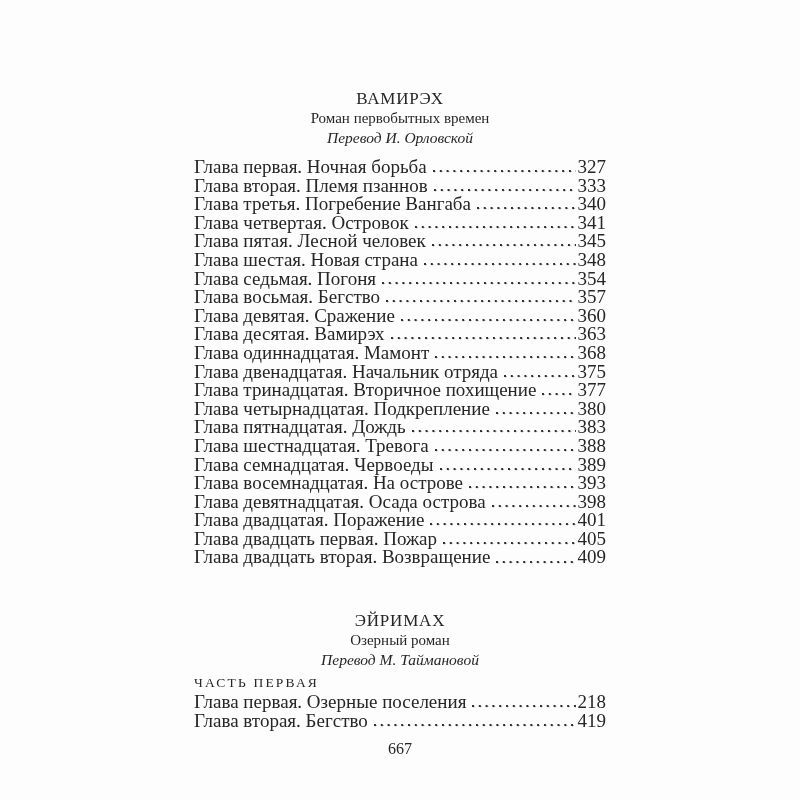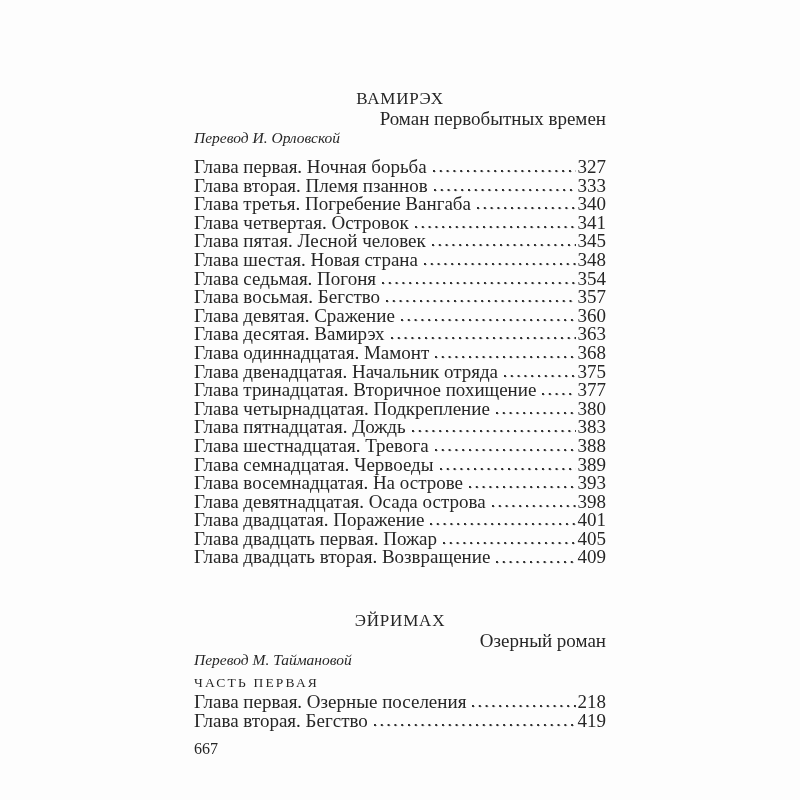--- a/index.html
+++ b/index.html
@@ -27,29 +27,29 @@
 
   .section-title {
     margin: 0;
     font-size: 17px;
     line-height: 20px;
     font-weight: 400;
     letter-spacing: 0.8px;
     text-align: center;
   }
   .section-subtitle {
-    font-size: 19px;
+    font-size: 15px;
     line-height: 19px;
-    text-align: right;
+    text-align: center;
   }
   .section-translator {
     font-size: 15.5px;
     line-height: 19px;
     font-style: italic;
-    text-align: left;
+    text-align: center;
   }
   .part-heading {
     margin-top: 5px;
     font-size: 13.5px;
     line-height: 18px;
     letter-spacing: 2.2px;
     text-align: left;
   }
   .toc-list { margin-top: 11px; }
   .part-heading + .toc-list { margin-top: 1px; }
@@ -82,20 +82,21 @@
     background-repeat: repeat-x;
   }
   .entry-page {
     flex: 0 0 auto;
     text-align: right;
   }
   .folio {
     margin-top: 9px;
     font-size: 16px;
     line-height: 19px;
+    text-align: center;
   }
 </style>
 </head>
 <body>
 
 <main class="book-page">
   <div class="content">
     <div id="sections">
   <section class="toc-section">
     <h2 class="section-title">ВАМИРЭХ</h2>

